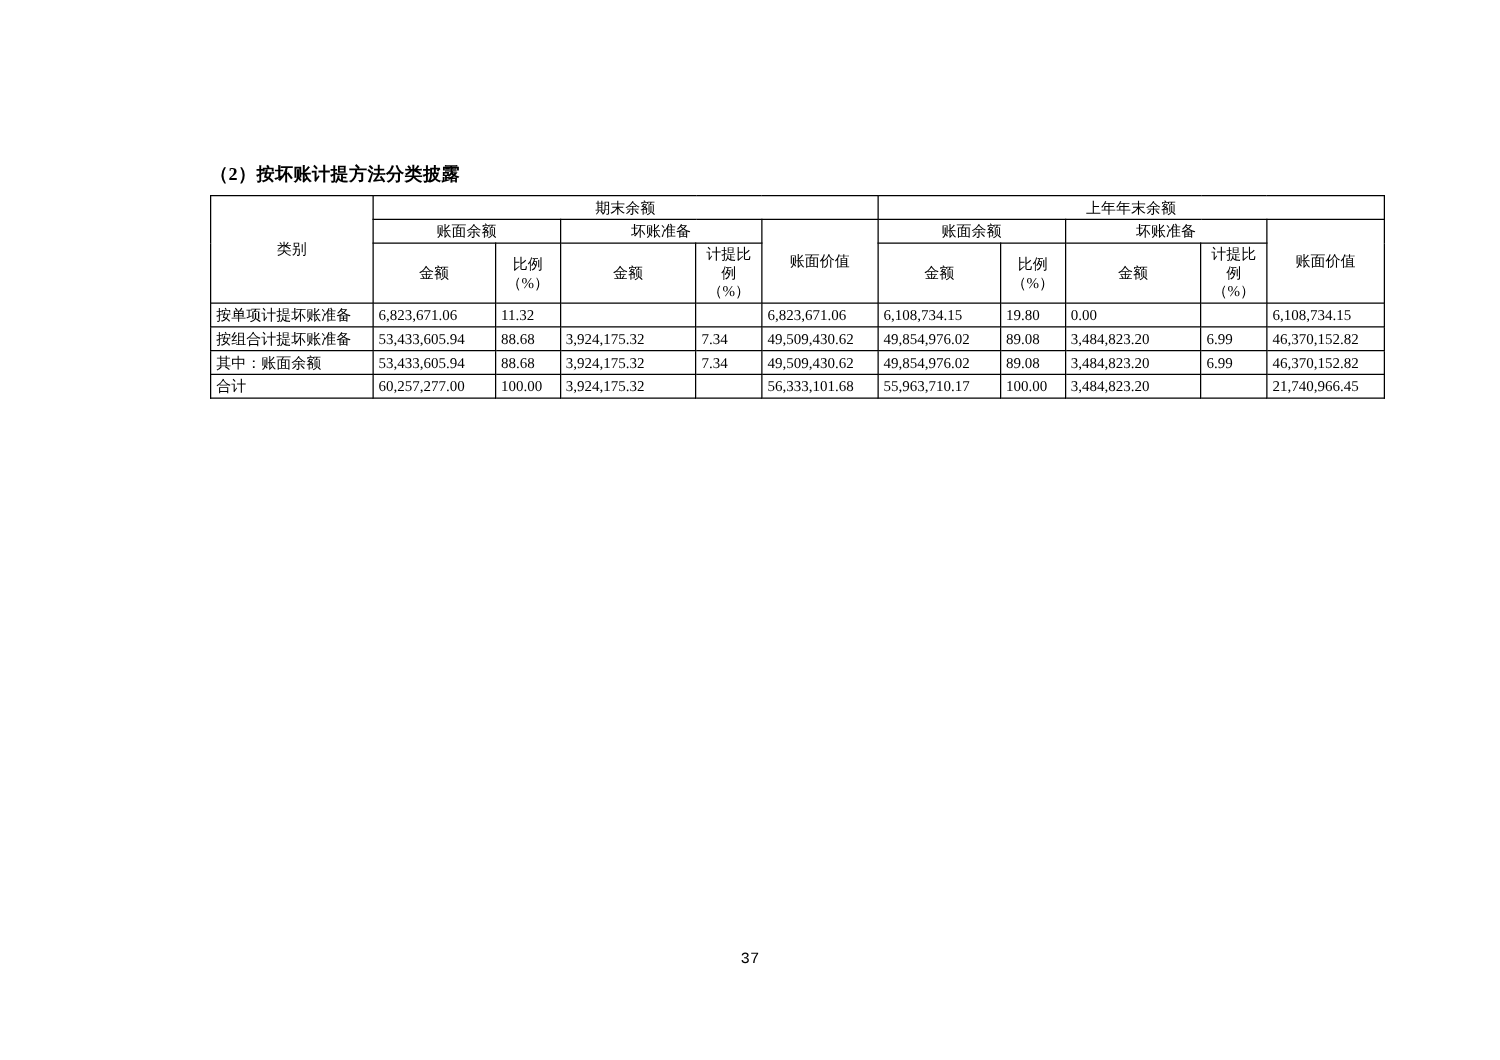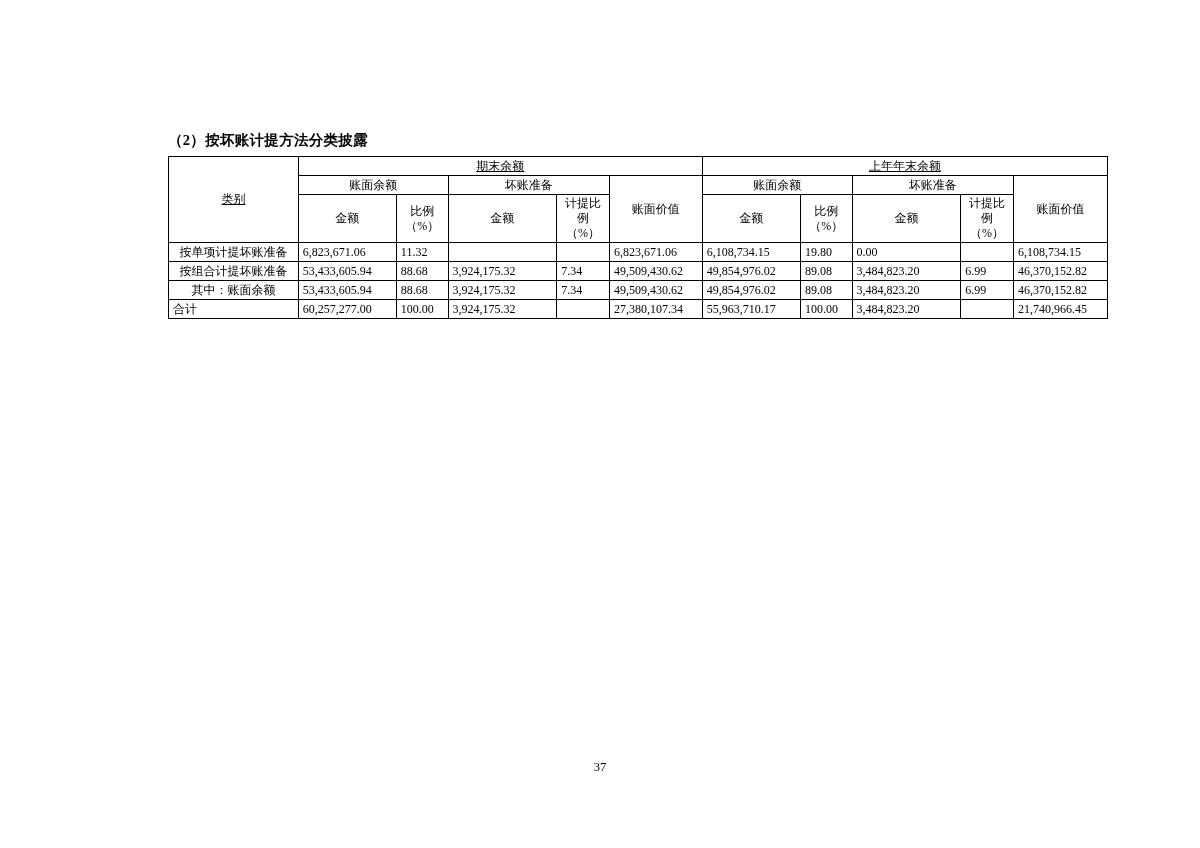--- a/index.html
+++ b/index.html
@@ -39,39 +39,38 @@
   table.fin td, table.fin th {
     border: 1px solid #000000;
     padding: 1px 4px;
     font-weight: normal;
     line-height: 1.25;
     vertical-align: middle;
     height: 16px;
   }
   .c { text-align: left; }
   .r { }
-  .l { text-align: center; }
+  .l { text-align: left; }
   .top-rule td, .top-rule th {
     border-top: 2px solid #000000;
-    text-decoration: underline;
   }
   .bottom-rule td {
     border-bottom: 2px solid #000000;
   }
   tr.hdr td {
     text-align: center;
   }
   .pagenum {
     position: absolute;
     left: 0;
     right: 0;
     top: 760px;
     text-align: center;
     font-size: 12.5px;
-    font-family: Liberation Serif, serif;
+    font-family: Liberation Mono, monospace;
   }
   .two-line { line-height: 1.15; }
 </style>
 </head>
 <body>
 
 <div class="page">
 
   <div class="doc-body">
 
@@ -169,21 +168,21 @@
           <td class="r">6.99</td>
           <td class="r">46,370,152.82</td>
         </tr>
 
         <tr class="bottom-rule">
           <td class="c">合计</td>
           <td class="r">60,257,277.00</td>
           <td class="r">100.00</td>
           <td class="r">3,924,175.32</td>
           <td class="r"></td>
-          <td class="r">27,380,107.34</td>
+          <td class="r">56,333,101.68</td>
           <td class="r">55,963,710.17</td>
           <td class="r">100.00</td>
           <td class="r">3,484,823.20</td>
           <td class="r"></td>
           <td class="r">21,740,966.45</td>
         </tr>
       </tbody>
     </table>
   </div>
 

